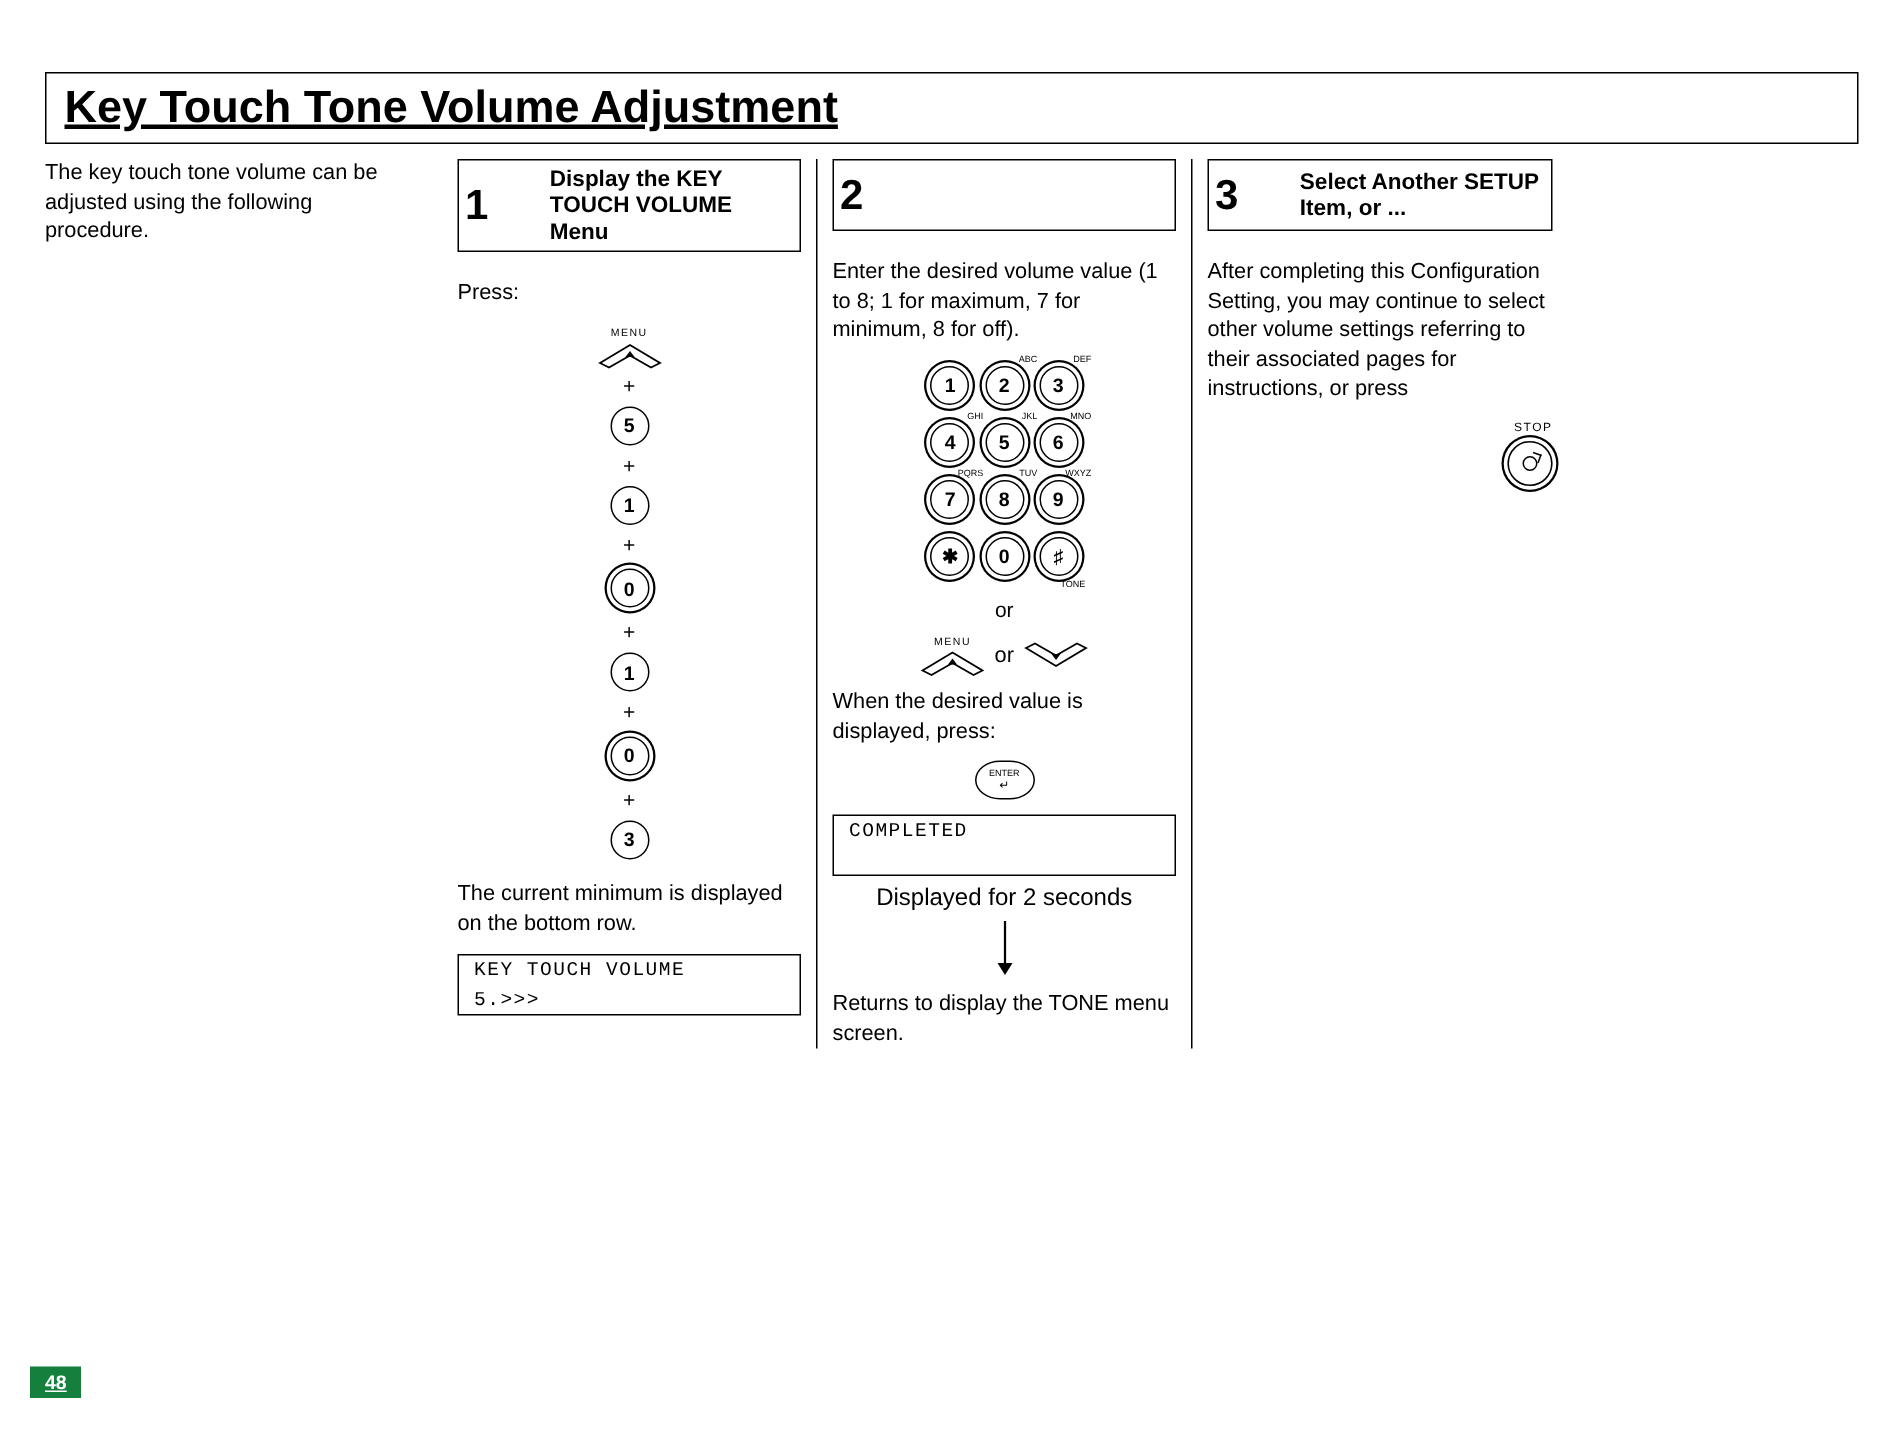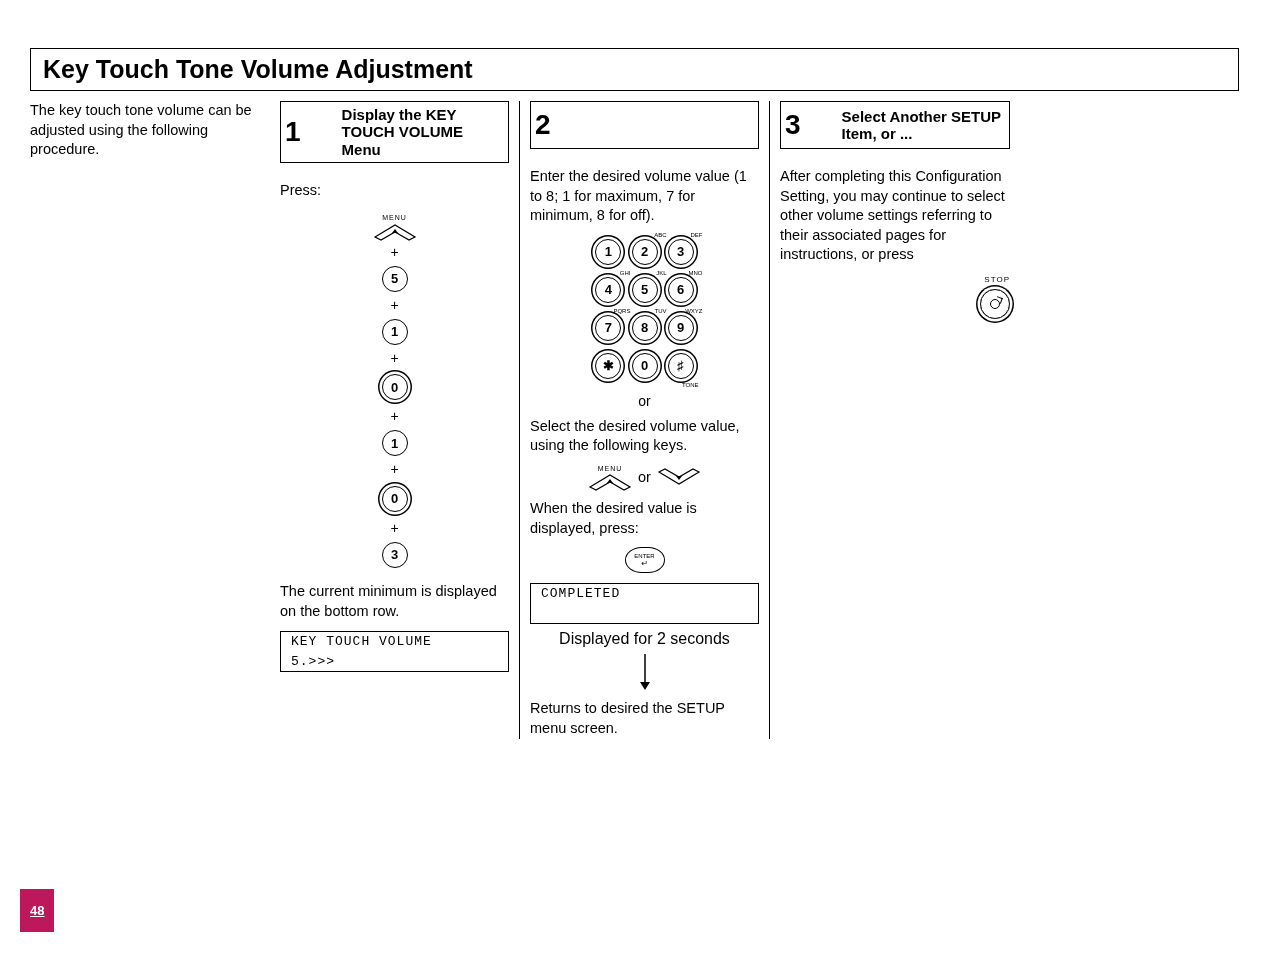--- a/index.html
+++ b/index.html
@@ -13,26 +13,27 @@
     padding: 48px 30px 0 30px;
     position: relative;
   }
   .title-bar {
     border: 1.5px solid #000;
     padding: 6px 12px;
     margin-bottom: 10px;
   }
   .title-bar h1 {
     margin: 0;
-    font-size: 25px;
+    font-size: 30px;
     font-weight: bold;
+    text-decoration: underline;
   }
   .content {
     display: flex;
-    gap: 0;
+    gap: 25px;
   }
   .intro-col {
     width: 240px;
     font-size: 14.5px;
     line-height: 1.35;
     padding-right: 6px;
   }
   .steps {
     display: flex;
     flex: 1;
@@ -128,22 +129,22 @@
   .stop-btn .inner::before {
     content:""; position:absolute; width:5px; height:5px;
     border-top:1.2px solid #000; border-right:1.2px solid #000;
     top:-3px; right:-3px; transform: rotate(20deg);
   }
   .flow-label { text-align:center; font-size:16px; margin:4px 0; }
   .flow-arrow { text-align:center; margin:4px 0; }
   .page-num {
     position: absolute;
     bottom: 22px; left: 20px;
-    background: #be185d; color: #fff;
-    padding: 14px 10px;
+    background: #15803d; color: #fff;
+    padding: 3px 10px;
     font-size: 13px;
     font-weight: bold;
     text-decoration: underline;
   }
 </style>
 </head>
 <body>
 
 <div class="title-bar">
   <h1>Key Touch Tone Volume Adjustment</h1>
@@ -237,21 +238,20 @@
         <div class="row">
           <span class="key-btn dbl">✱</span>
           <span class="key-btn dbl">0</span>
           <span class="key-btn dbl">
               <span>♯</span>
               <span class="key-sup" style="top:auto;bottom:-11px;right:-6px;">TONE</span>
             </span>
         </div>
       </div>
       <div class="or-label">or</div>
-      <div>Select the desired volume value, using the following keys.</div>
       <div class="arrow-keys">
         <div class="menu-key">
           <div class="ml">MENU</div>
           <svg width="44" height="18" viewBox="0 0 44 18">
             <path d="M2 14 L22 2 L42 14 L36 17 L22 9 L8 17 Z" fill="#fff" stroke="#000" stroke-width="1.2"></path>
             <path d="M19 10 L22 6 L25 10 Z" fill="#000"></path>
           </svg>
         </div>
         <span>or</span>
         <div class="down-key">
@@ -272,21 +272,21 @@
         <div>COMPLETED</div>
         <div>&nbsp;</div>
       </div>
       <div class="flow-label">Displayed for 2 seconds</div>
       <div class="flow-arrow">
          <svg width="14" height="36" viewBox="0 0 14 36">
             <line x1="7" y1="0" x2="7" y2="28" stroke="#000" stroke-width="1.5"></line>
             <path d="M2 28 L7 36 L12 28 Z" fill="#000"></path>
           </svg>
       </div>
-      <div>Returns to desired the SETUP menu screen.</div>
+      <div>Returns to display the TONE menu screen.</div>
     </div>
 
     <div class="step-col last">
       <div class="step-head">
         <span class="num">3</span>
         <span class="txt">Select Another SETUP Item, or ...</span>
       </div>
       <div>After completing this Configuration Setting, you may continue to select other volume settings referring to their associated pages for instructions, or press</div>
       <div class="stop-block">
         <div class="stop-lbl">STOP</div>

